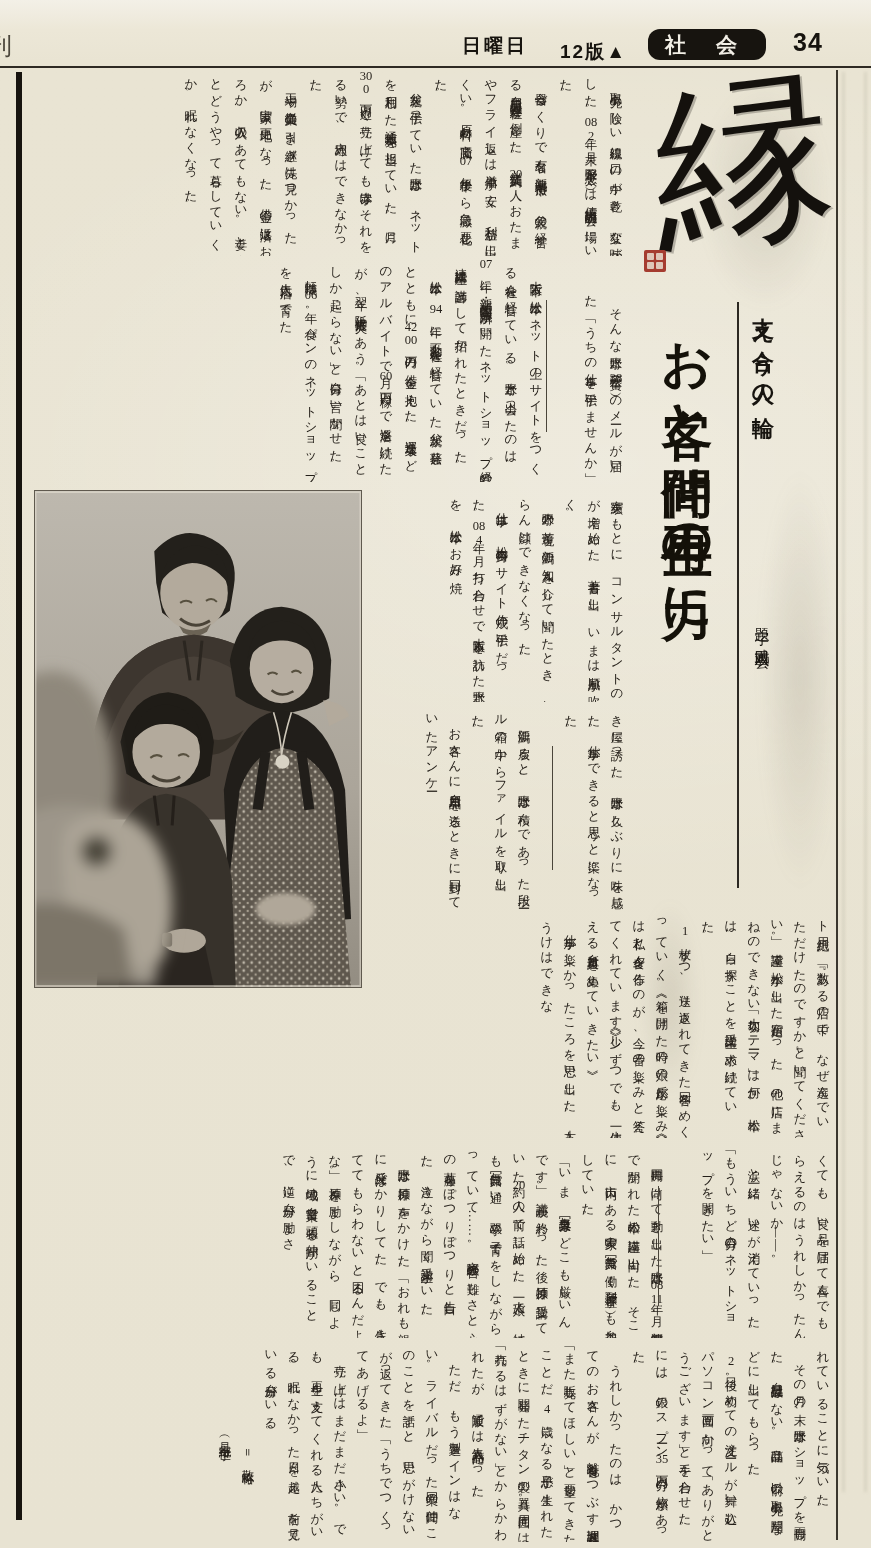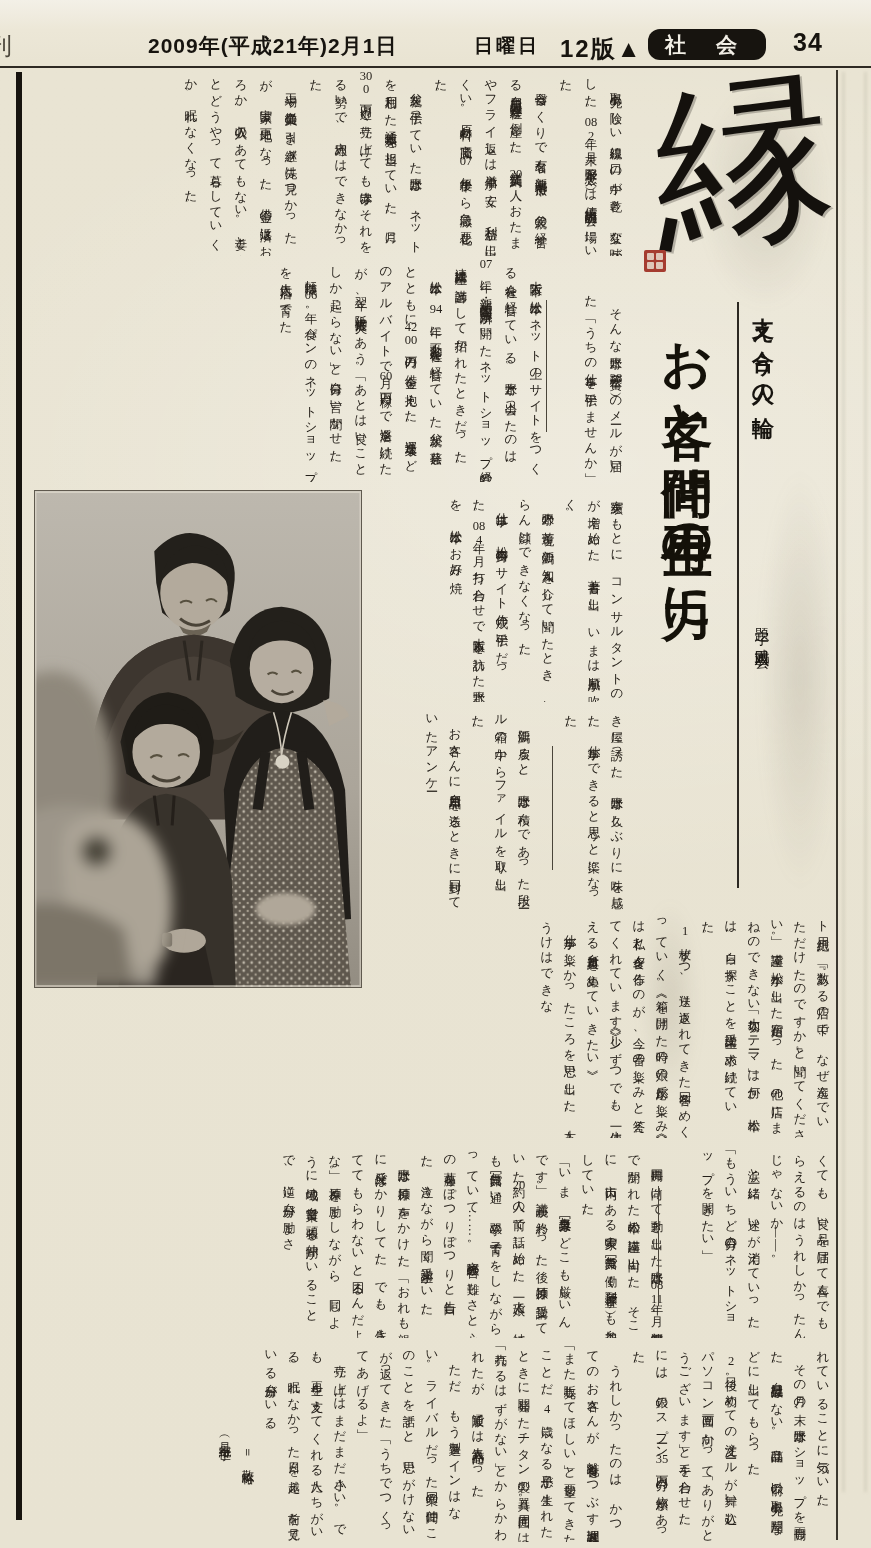--- a/index.html
+++ b/index.html
@@ -8,22 +8,22 @@
     background:
       radial-gradient(1200px 700px at 70% 30%, rgba(255,255,255,.25), rgba(0,0,0,0) 60%),
       linear-gradient(180deg,#f3f0e7 0,#ece7d7 30px,#e9e4d3 60px,#e8e3d2 100%);
     font-family:"Liberation Serif","DejaVu Serif",serif;
     color:#26221c;
   }
   
   .masthead{position:absolute;left:0;top:26px;width:871px;height:38px;
     font-family:"Liberation Sans","DejaVu Sans",sans-serif;font-weight:bold;color:#17140f;}
   .masthead .date{position:absolute;left:148px;top:6px;font-size:21px;letter-spacing:1px;}
-  .masthead .weekday{position:absolute;left:462px;top:7px;font-size:19px;letter-spacing:3px;margin-left:12px;}
-  .masthead .edition{position:absolute;left:560px;top:7px;font-size:24px;letter-spacing:2px;}
+  .masthead .weekday{position:absolute;left:462px;top:7px;font-size:19px;letter-spacing:3px;}
+  .masthead .edition{position:absolute;left:560px;top:13px;font-size:19px;letter-spacing:2px;}
   .section-badge{position:absolute;left:648px;top:3px;width:118px;height:31px;background:#17140f;
     color:#f2efe6;font-size:21px;letter-spacing:12px;text-align:center;line-height:31px;border-radius:12px;}
   .page-number{position:absolute;left:793px;top:2px;font-size:25px;letter-spacing:1px;}
   .edge-frag{position:absolute;left:0;top:30px;width:14px;height:34px;overflow:hidden;font-size:24px;
     font-family:"Liberation Sans","DejaVu Sans",sans-serif;color:#4b463c;}
   .edge-frag span{position:relative;left:-12px;}
   .head-rule{position:absolute;left:0;top:66px;width:871px;height:2px;background:#2e2a23;}
   
   .left-bar{position:absolute;left:16px;top:72px;width:6px;height:1448px;background:#17140f;}
   .right-rule{position:absolute;left:836px;top:70px;width:2px;height:1470px;background:#3a362d;}
@@ -66,21 +66,20 @@
   .ghost-blob{position:absolute;pointer-events:none;filter:blur(6px);
     background:radial-gradient(closest-side, rgba(120,112,92,.18), rgba(0,0,0,0));}
 </style>
 </head>
 <body>
 
 <div class="page">
 
   <div class="edge-frag"><span>刊</span></div>
   <div class="masthead">
-    <span class="date">2009年(平成21年)2月1日</span>
     <span class="weekday">日曜日</span>
     <span class="edition">12版▲</span>
     <span class="section-badge">社 会</span>
     <span class="page-number">34</span>
   </div>
   <div class="head-rule"></div>
   <div class="left-bar"></div>
   <div class="right-rule"></div>
 
   <div class="ghost" style="left:842px;top:72px;width:26px;height:1420px;"></div>

